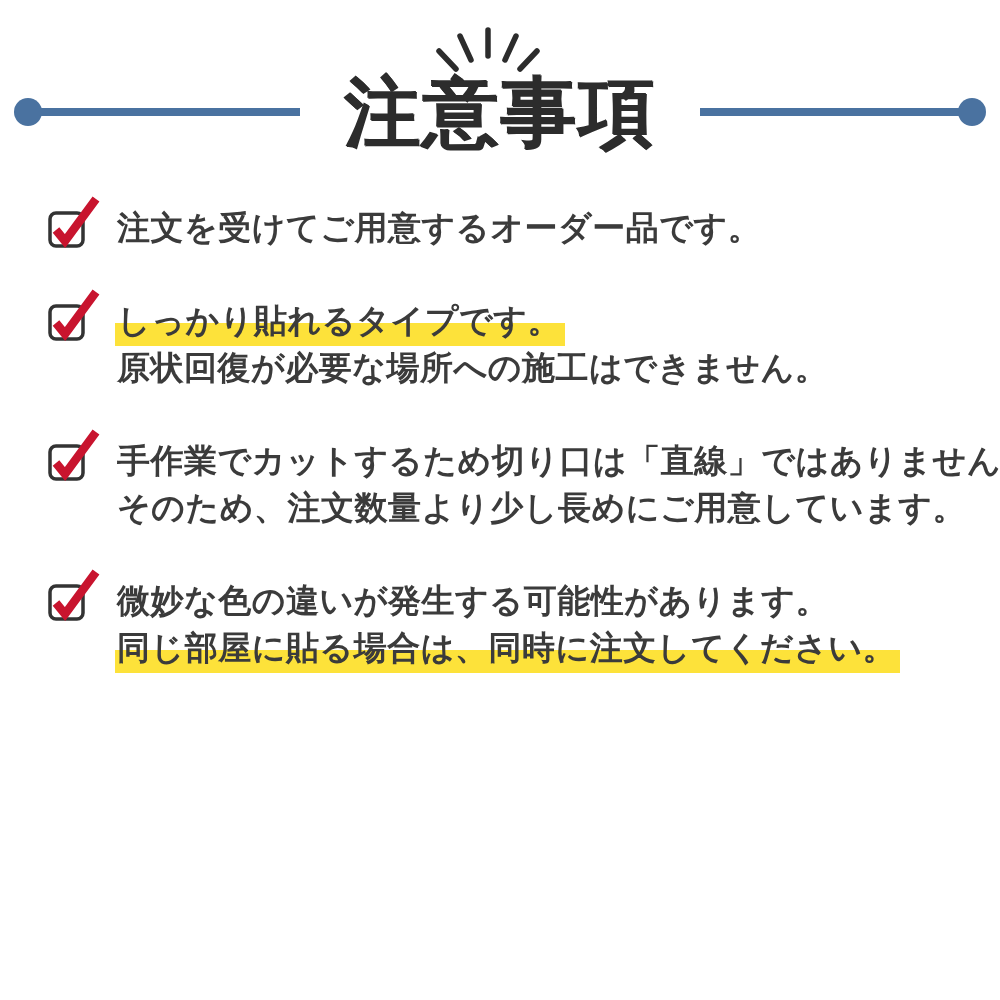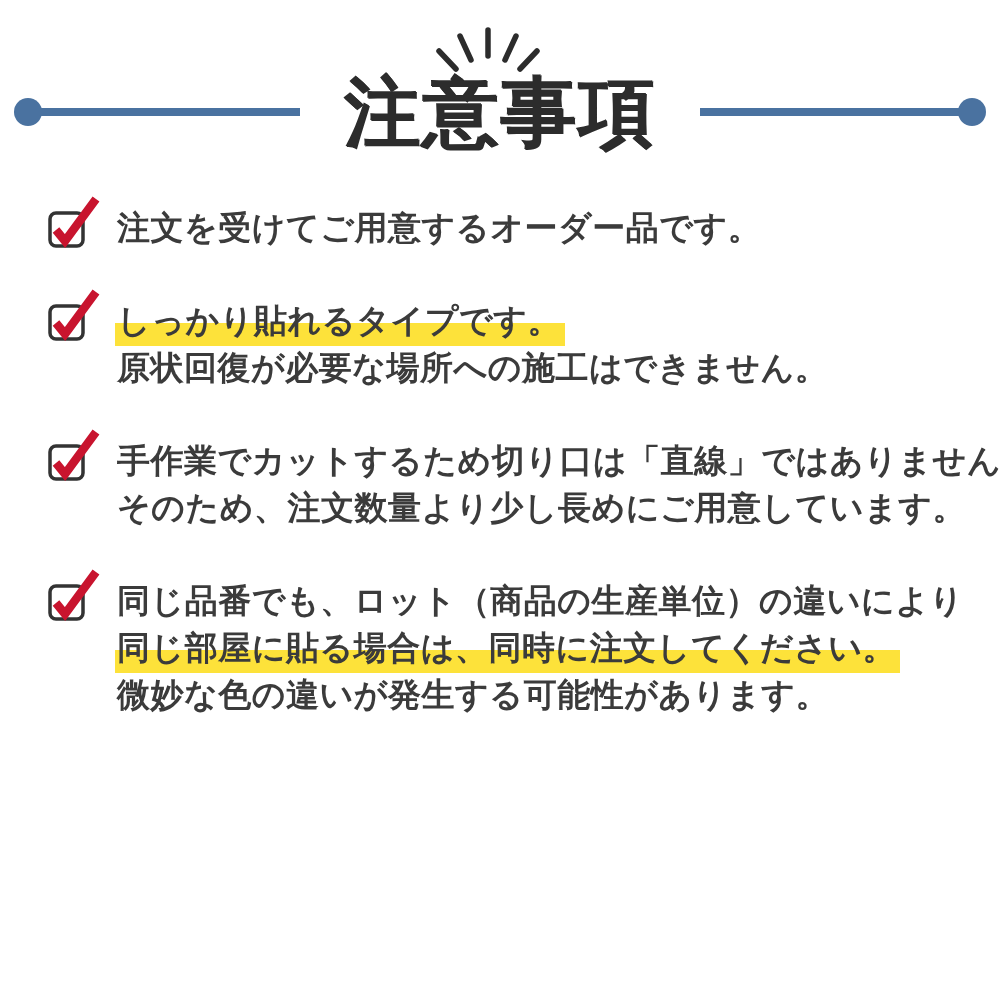--- a/index.html
+++ b/index.html
@@ -154,21 +154,20 @@
     </li>
 
     <li class="check-item">
       <span class="checkbox">
         <svg width="54" height="56" viewBox="0 0 54 56">
           <rect x="4" y="21" width="33" height="33" rx="6"></rect>
           <polyline points="10,38 19,49 50,7"></polyline>
         </svg>
       </span>
       <div class="lines">
-          <div class="line">同じ品番でも、ロット（商品の生産単位）の違いにより</div>
+          <div class="line">微妙な色の違いが発生する可能性があります。</div>
           <div class="line"><span class="hl">同じ部屋に貼る場合は、同時に注文してください。</span></div>
-          <div class="line">微妙な色の違いが発生する可能性があります。</div>
         </div>
     </li>
 
   </ul>
 
 </div>
 
 </body></html>

